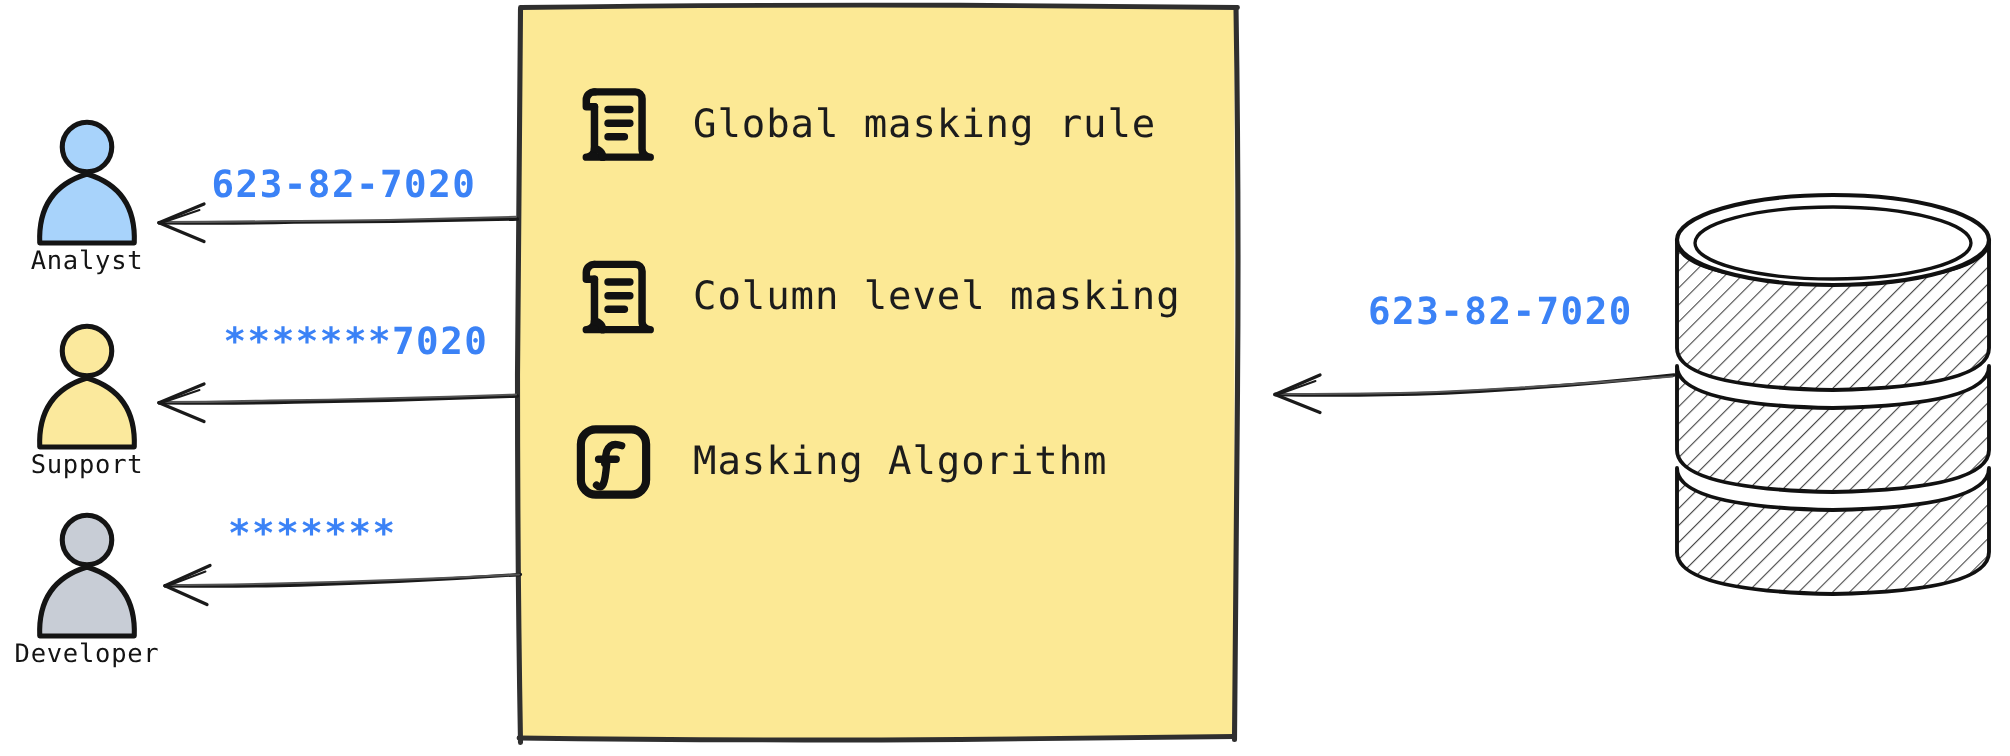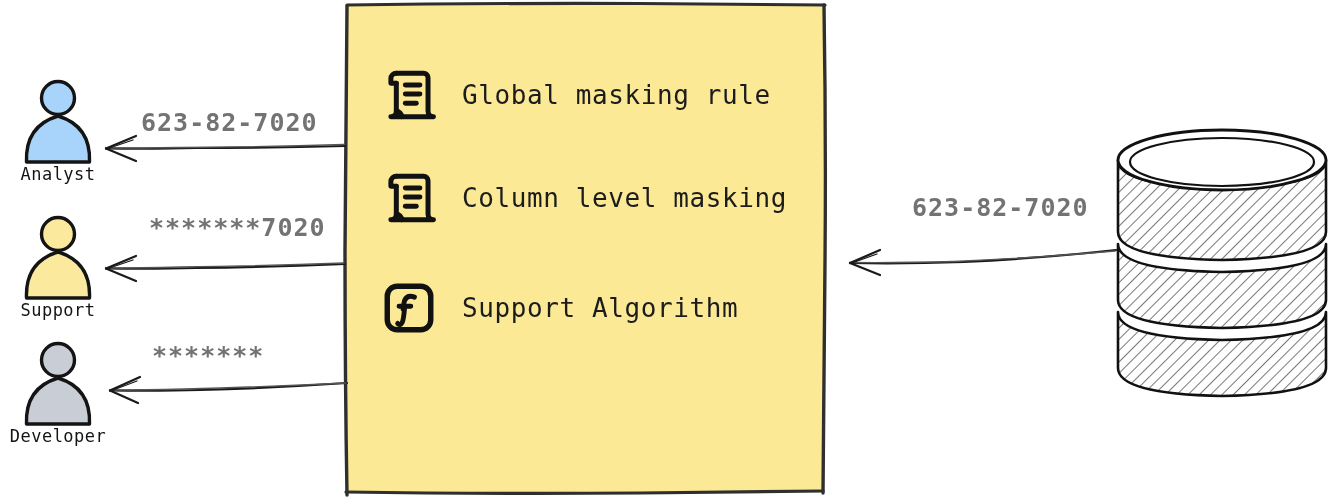--- a/index.html
+++ b/index.html
@@ -47,21 +47,21 @@
   #persona-support   { left: -2px; top: 214px; }
   #persona-developer { left: -2px; top: 340px; }
 
   
   .flow-label {
     position: absolute;
     font-family: "DejaVu Sans Mono", "Liberation Mono", monospace;
     font-size: 25px;
     font-weight: 700;
     letter-spacing: 1px;
-    color: #737373;
+    color: #3b82f6;
     white-space: nowrap;
   }
   #label-analyst   { left: 141px; top: 108px; }
   #label-support   { left: 149px; top: 213px; text-align: right; }
   #label-developer { left: 152px; top: 341px; }
   #label-db        { left: 912px; top: 193px; }
 
   
   .arrow-svg {
     position: absolute;
@@ -99,21 +99,21 @@
     height: 488px;
   }
   .policy-item {
     position: absolute;
     left: 34px;
     display: flex;
     align-items: center;
     gap: 24px;
     height: 64px;
   }
-  #policy-item-0 { top: 59px; text-align: right; }
+  #policy-item-0 { top: 47px; text-align: right; }
   #policy-item-1 { top: 162px; justify-content: space-between; }
   #policy-item-2 { top: 272px; }
   #policy-item-3 { top: 379px; }
   .policy-icon {
     width: 58px;
     height: 58px;
     flex: 0 0 58px;
     display: block;
   }
   .policy-text {
@@ -170,21 +170,21 @@
           </g>
         </svg>
         <span class="policy-text">Column level masking</span>
       </div>
 
       <div class="policy-item" id="policy-item-2">
         <svg class="policy-icon" viewBox="0 0 64 64">
           <rect x="8" y="8" width="48" height="48" rx="11" ry="11" fill="none" stroke="#111111" stroke-width="6"></rect>
           <path d="M38 20 q-8 -3 -11 4 q-1 4 -1.5 9 M21 30 h13 M27 33 q-1 12 -2.5 15 q-2 4 -5 1" fill="none" stroke="#111111" stroke-width="5.4" stroke-linecap="round" stroke-linejoin="round"></path>
         </svg>
-        <span class="policy-text">Support Algorithm</span>
+        <span class="policy-text">Masking Algorithm</span>
       </div>
 
 
     </div>
   </div>
 
   <svg id="policy-panel-border" viewBox="0 0 492 504">
     <path d="M7 6 Q6 120 5 250 Q5 380 7 495" fill="none" stroke="#2f2f2f" stroke-width="3.4" stroke-linecap="round"></path>
     <path d="M7 5 Q140 3 300 3.5 Q400 4 485 5" fill="none" stroke="#2f2f2f" stroke-width="3.2" stroke-linecap="round"></path>
     <path d="M484 5 Q486 130 485 260 Q484 380 483 493" fill="none" stroke="#2f2f2f" stroke-width="3.4" stroke-linecap="round"></path>

